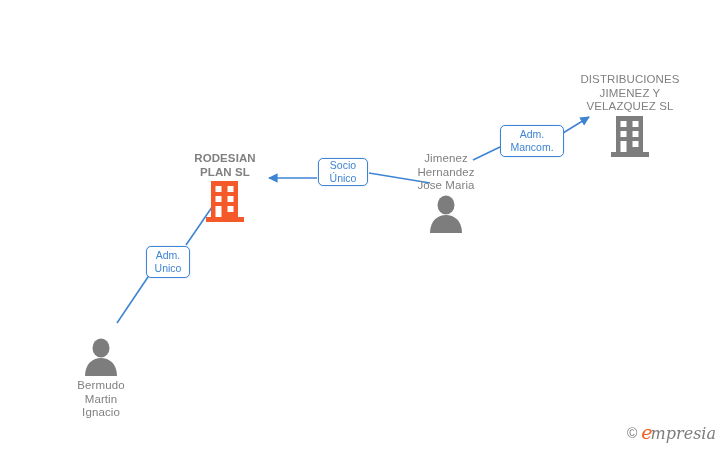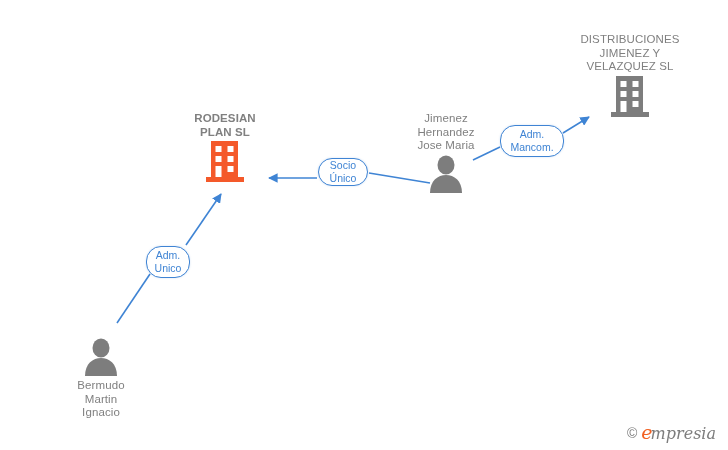--- a/index.html
+++ b/index.html
@@ -20,32 +20,33 @@
   .node {
     position: absolute;
     text-align: center;
   }
   .node-label {
     color: #808080;
     font-size: 11.5px;
     line-height: 13.5px;
     white-space: pre-line;
     letter-spacing: 0.1px;
+    margin-top: 40px;
   }
   .node-label.bold {
     font-weight: bold;
   }
   .icon-wrap {
     display: block;
     line-height: 0;
   }
   .rel-box {
     position: absolute;
     border: 1px solid #3f84d4;
-    border-radius: 15px;
+    border-radius: 5px;
     background: #ffffff;
     color: #3f84d4;
     font-size: 10.5px;
     line-height: 13px;
     text-align: center;
     display: flex;
     flex-direction: column;
     align-items: center;
     justify-content: center;
     box-sizing: border-box;

